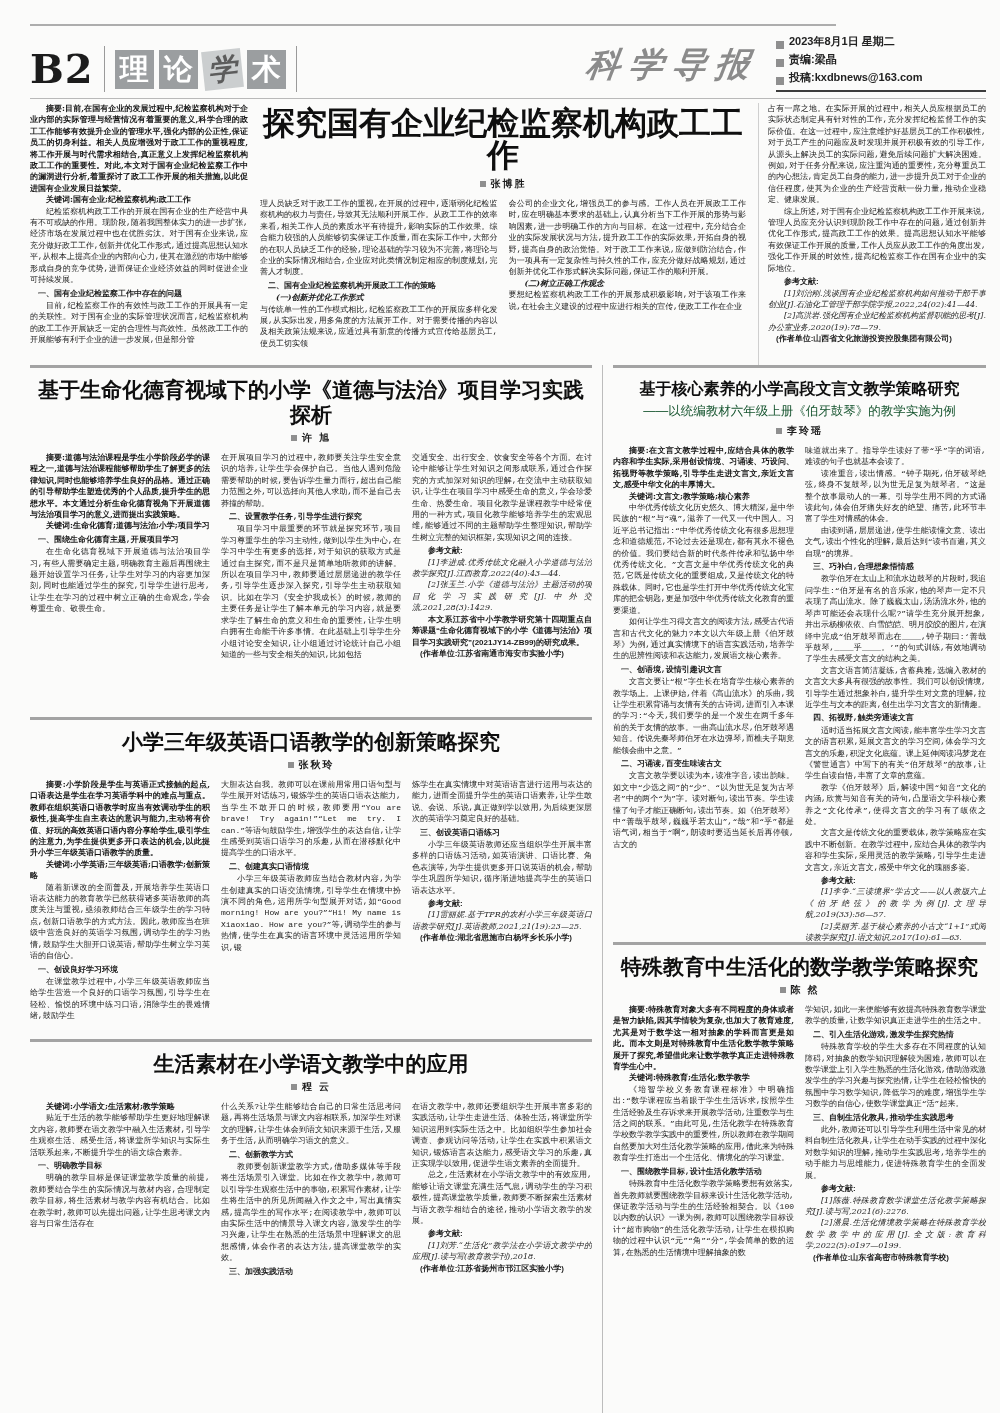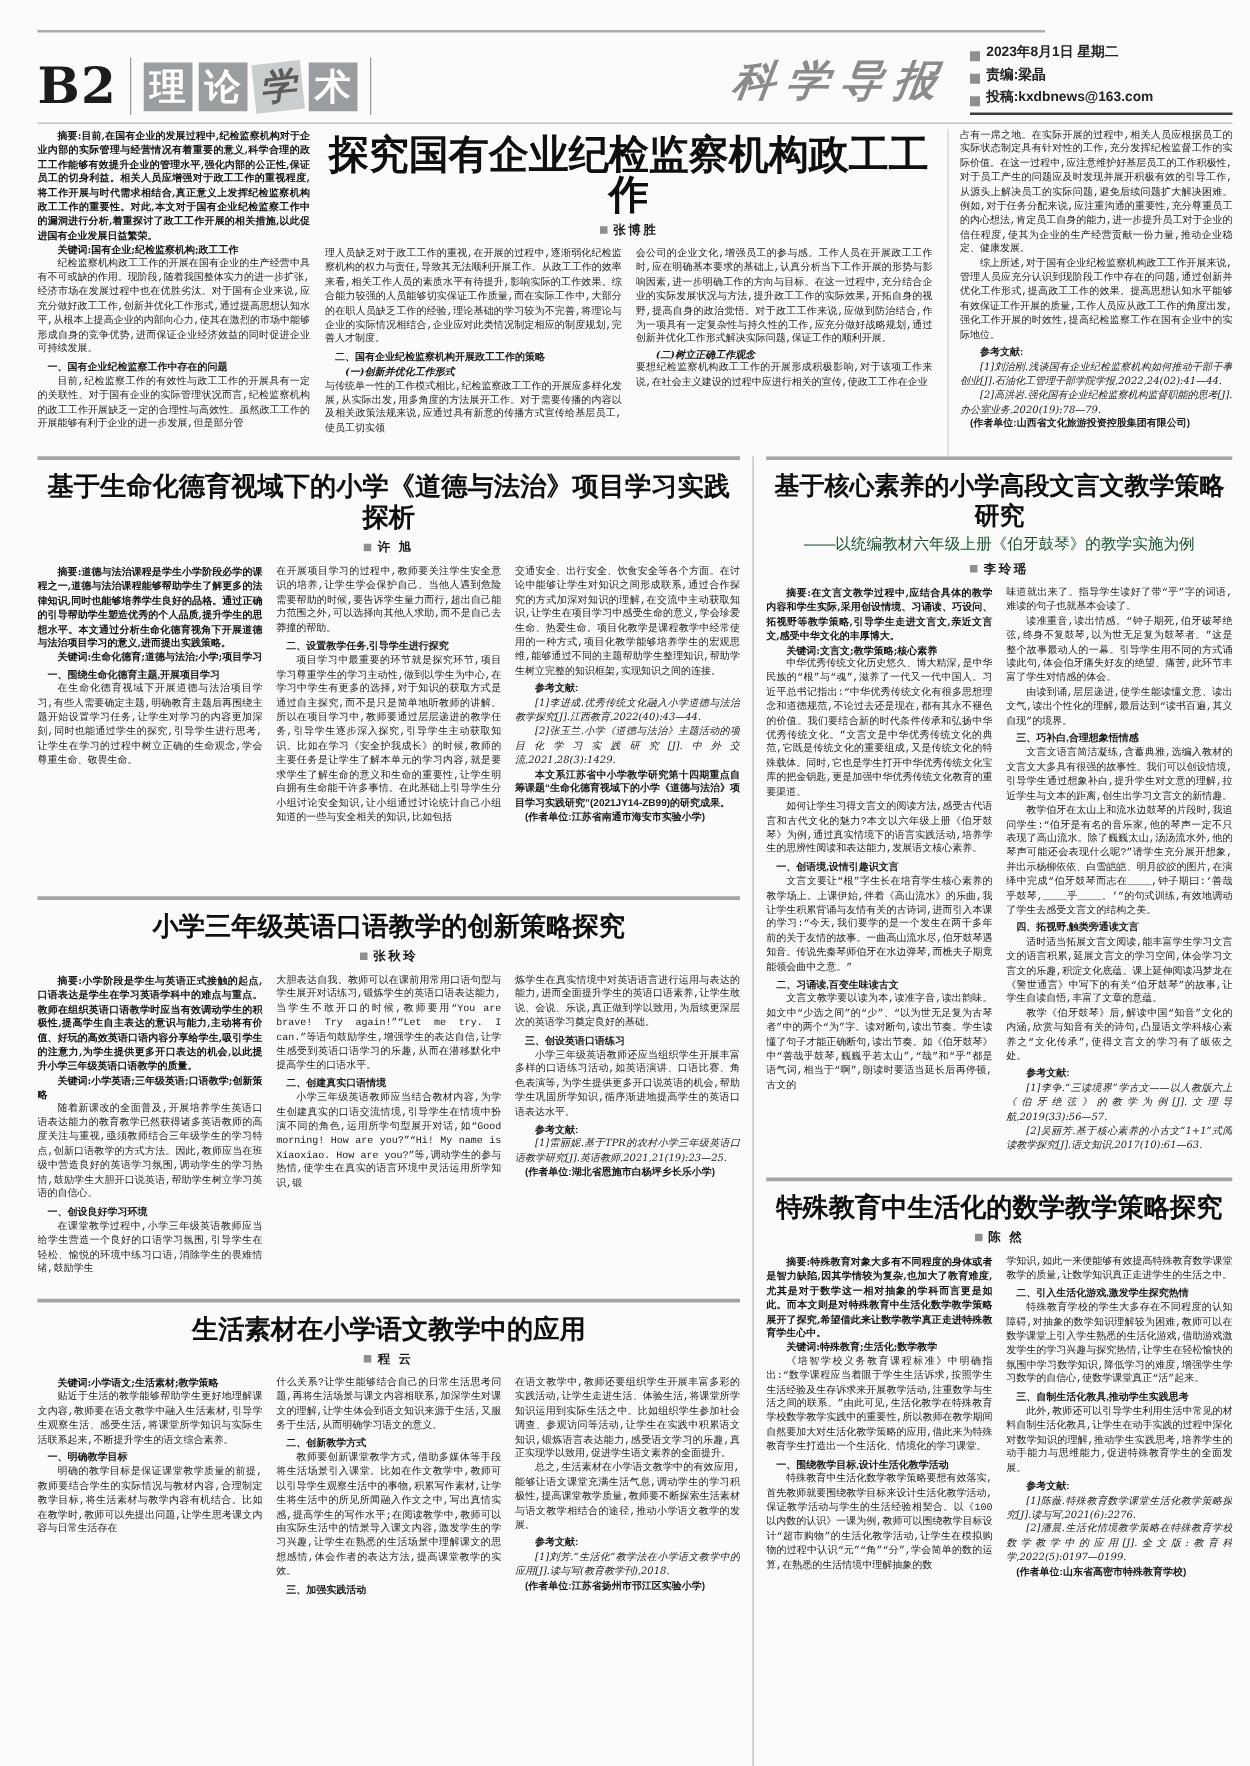--- a/index.html
+++ b/index.html
@@ -20,31 +20,31 @@
   .masthead{font-family:"DejaVu Serif",serif;font-style:italic;font-weight:bold;font-size:34px;
             color:#8b8b8b;letter-spacing:9px;transform:skewX(-8deg);padding-bottom:4px;}
   .meta{display:flex;flex-direction:column;gap:3px;border-bottom:2px solid #3c3c3c;padding-bottom:5px;min-width:210px;}
   .meta .row{display:flex;align-items:flex-end;gap:5px;font-size:11px;font-weight:bold;color:#222;}
   .msq{width:8px;height:8px;background:#8f8f8f;display:inline-block;flex:0 0 auto;}
   .headrule{height:1px;background:#b9b9b9;margin:6px 0 4px 0;}
   
   .atitle{text-align:center;font-weight:bold;margin:4px 0 2px 0;color:#0f0f0f;}
   .t28{font-size:32px;line-height:32px;}
   .t21{font-size:21px;line-height:25px;}
-  .t20{font-size:20px;line-height:24px;}
+  .t20{font-size:16px;line-height:24px;}
   .subtitle{text-align:center;font-size:12.5px;margin:2px 0;color:#14532d;}
   .byline{text-align:center;font-size:10px;font-weight:bold;margin:4px 0 7px 0;letter-spacing:2px;}
   .bsq{display:inline-block;width:6px;height:6px;background:#8f8f8f;margin-right:5px;vertical-align:middle;}
   .cols{display:flex;gap:11px;overflow:hidden;align-items:stretch;}
   .col{flex:1 1 0;overflow:hidden;}
   .col p{margin:0;font-size:8px;line-height:11.4px;text-align:justify;text-justify:inter-ideograph;}
   .b-para,.b-cont{font-family:Liberation Mono, monospace;text-indent:2em;}
   .b-cont{text-indent:0;}
   .b-abstract,.b-kw{font-family:"DejaVu Serif",serif;font-weight:bold;text-indent:2em;color:#161616;}
-  .b-h{font-weight:bold;text-indent:1em;margin:2px 0 1px 0 !important;font-family:Liberation Serif, serif;}
+  .b-h{font-weight:bold;text-indent:1em;margin:2px 0 1px 0 !important;font-family:Liberation Mono, monospace;}
   .b-h2{font-family:"DejaVu Serif",serif;font-style:italic;font-weight:bold;text-indent:2em;}
   .b-reflabel{font-weight:bold;text-indent:2em;font-family:"Liberation Sans",sans-serif;margin-top:2px !important;}
   .b-ref{font-family:"DejaVu Serif",serif;font-style:italic;text-indent:2em;}
   .b-note{font-weight:bold;text-indent:2em;font-family:"Liberation Sans",sans-serif;}
   .b-unit{font-weight:bold;text-indent:1em;font-family:"Liberation Sans",sans-serif;}
   
   .a1{height:262px;display:flex;gap:12px;overflow:hidden;margin-top:2px;}
   .a1 .side{width:218px;flex:0 0 auto;display:flex;}
   .a1 .side .cols{flex:1;}
   .a1 .mid{flex:1 1 auto;display:flex;flex-direction:column;overflow:hidden;}
@@ -251,25 +251,26 @@
               <p class="b-h">一、创语境,设情引趣识文言</p>
               <p class="b-para">文言文要让“根”字生长在培育学生核心素养的教学场上。上课伊始,伴着《高山流水》的乐曲,我让学生积累背诵与友情有关的古诗词,进而引入本课的学习:“今天,我们要学的是一个发生在两千多年前的关于友情的故事。一曲高山流水尽,伯牙鼓琴遇知音。传说先秦琴师伯牙在水边弹琴,而樵夫子期竟能领会曲中之意。”</p>
               <p class="b-h">二、习诵读,百变生味读古文</p>
               <p class="b-para">文言文教学要以读为本,读准字音,读出韵味。如文中“少选之间”的“少”、“以为世无足复为古琴者”中的两个“为”字。读对断句,读出节奏。学生读懂了句子才能正确断句,读出节奏。如《伯牙鼓琴》中“善哉乎鼓琴,巍巍乎若太山”,“哉”和“乎”都是语气词,相当于“啊”,朗读时要适当延长后再停顿,古文的</p>
             </div>
             <div class="col">
               <p class="b-cont">味道就出来了。指导学生读好了带“乎”字的词语,难读的句子也就基本会读了。</p>
               <p class="b-para">读准重音,读出情感。“钟子期死,伯牙破琴绝弦,终身不复鼓琴,以为世无足复为鼓琴者。”这是整个故事最动人的一幕。引导学生用不同的方式诵读此句,体会伯牙痛失好友的绝望、痛苦,此环节丰富了学生对情感的体会。</p>
               <p class="b-para">由读到诵,层层递进,使学生能读懂文意、读出文气,读出个性化的理解,最后达到“读书百遍,其义自现”的境界。</p>
               <p class="b-h">三、巧补白,合理想象悟情感</p>
+              <p class="b-para">教学伯牙在太山上和流水边鼓琴的片段时,我追问学生:“伯牙是有名的音乐家,他的琴声一定不只表现了高山流水。除了巍巍太山,汤汤流水外,他的琴声可能还会表现什么呢?”请学生充分展开想象,并出示杨柳依依、白雪皑皑、明月皎皎的图片,在演绎中完成“伯牙鼓琴而志在____,钟子期曰:‘善哉乎鼓琴,____乎____。’”的句式训练,有效地调动了学生去感受文言文的结构之美。</p>
               <p class="b-para">文言文语言简洁凝练,含蓄典雅,选编入教材的文言文大多具有很强的故事性。我们可以创设情境,引导学生通过想象补白,提升学生对文意的理解,拉近学生与文本的距离,创生出学习文言文的新情趣。</p>
-              <p class="b-para">教学伯牙在太山上和流水边鼓琴的片段时,我追问学生:“伯牙是有名的音乐家,他的琴声一定不只表现了高山流水。除了巍巍太山,汤汤流水外,他的琴声可能还会表现什么呢?”请学生充分展开想象,并出示杨柳依依、白雪皑皑、明月皎皎的图片,在演绎中完成“伯牙鼓琴而志在____,钟子期曰:‘善哉乎鼓琴,____乎____。’”的句式训练,有效地调动了学生去感受文言文的结构之美。</p>
               <p class="b-h">四、拓视野,触类旁通读文言</p>
               <p class="b-para">适时适当拓展文言文阅读,能丰富学生学习文言文的语言积累,延展文言文的学习空间,体会学习文言文的乐趣,积淀文化底蕴。课上延伸阅读冯梦龙在《警世通言》中写下的有关“伯牙鼓琴”的故事,让学生自读自悟,丰富了文章的意蕴。</p>
               <p class="b-para">教学《伯牙鼓琴》后,解读中国“知音”文化的内涵,欣赏与知音有关的诗句,凸显语文学科核心素养之“文化传承”,使得文言文的学习有了皈依之处。</p>
+              <p class="b-para">文言文是传统文化的重要载体,教学策略应在实践中不断创新。在教学过程中,应结合具体的教学内容和学生实际,采用灵活的教学策略,引导学生走进文言文,亲近文言文,感受中华文化的瑰丽多姿。</p>
               <p class="b-reflabel">参考文献:</p>
               <p class="b-ref">[1]李争.“三读境界”学古文——以人教版六上《伯牙绝弦》的教学为例[J].文理导航,2019(33):56—57.</p>
               <p class="b-ref">[2]吴丽芳.基于核心素养的小古文“1+1”式阅读教学探究[J].语文知识,2017(10):61—63.</p>
             </div>
           </div>
       </section>
 
       <section class="art a6">
         <h2 class="atitle t21">特殊教育中生活化的数学教学策略探究</h2>
         <div class="byline">

